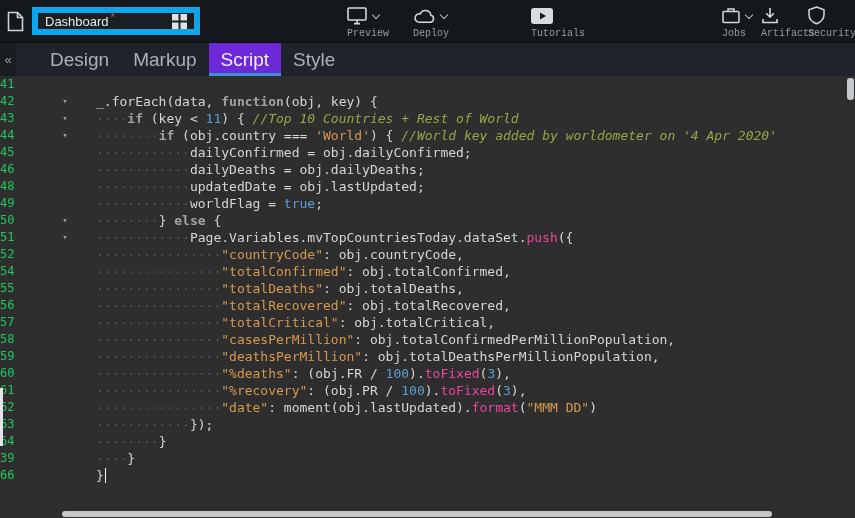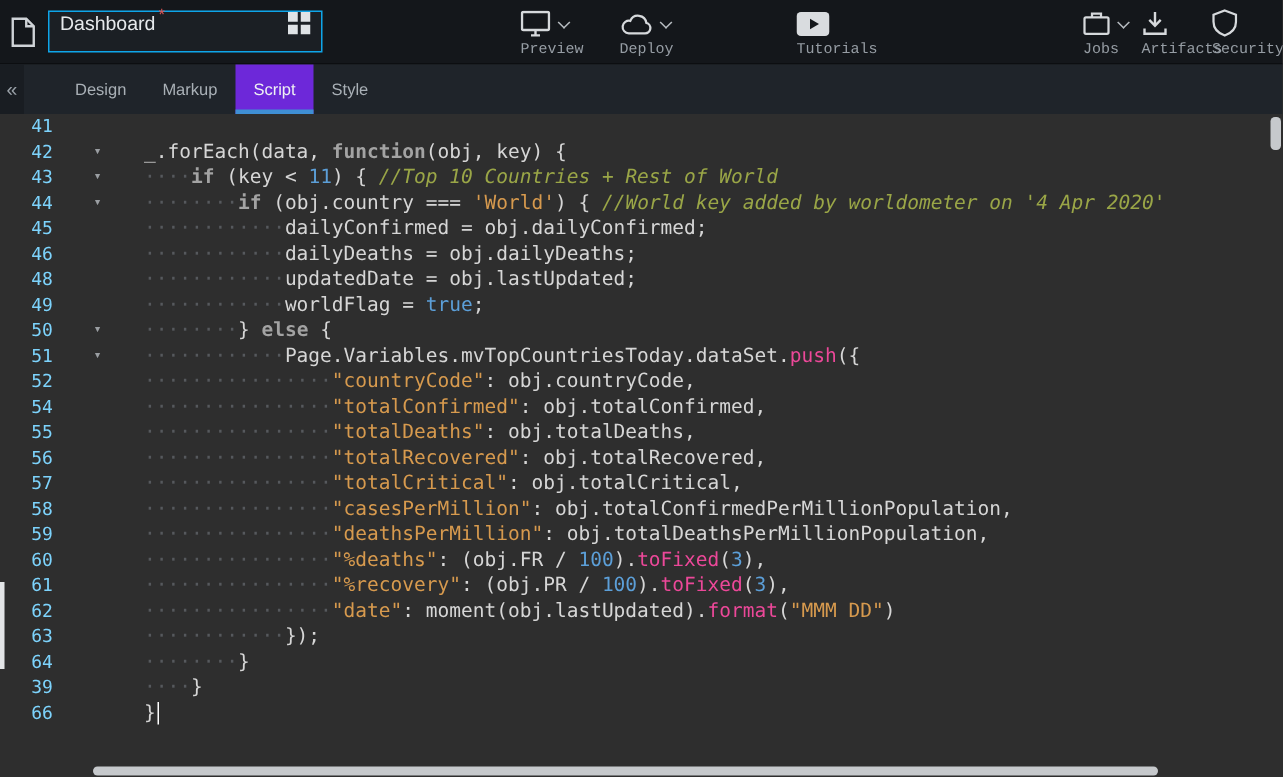--- a/index.html
+++ b/index.html
@@ -5,52 +5,52 @@
   * { box-sizing: border-box; margin: 0; padding: 0; }
   html, body { width: 855px; height: 518px; overflow: hidden; background: #2e2e2e;
                font-family: "Liberation Sans", sans-serif; }
   .app { position: relative; width: 855px; height: 518px; }
 
   
   .header { position: absolute; top: 0; left: 0; right: 0; height: 43px;
             background: #14171b; border-bottom: 1px solid #0c0e11; }
   .page-switcher-wrap { position: absolute; left: 7px; top: 7px; display: flex; align-items: center; gap: 8px; }
   .page-icon { display: inline-flex; }
-  .page-switcher { display: flex; height: 28px; width: 183px;
-                   border: 1px solid #0ea5e9; background: #1b1f24; padding: 0 7px; cursor: pointer; }
+  .page-switcher { display: flex; align-items: center; height: 28px; width: 168px;
+                   border: 6px solid #0ea5e9; background: #1b1f24; padding: 0 7px; cursor: pointer; }
   .page-label { color: #e6e9ec; font-size: 13px; }
   .dirty { color: #e25555; font-size: 11px; margin-left: 2px; position: relative; top: -4px; }
   .grid-btn { margin-left: auto; display: inline-flex; cursor: pointer; }
 
   .hdr-action { position: absolute; top: 6px; display: flex; flex-direction: column;
                 align-items: flex-start; color: #969da4; font-size: 10px; cursor: pointer; font-family: Liberation Mono, monospace; }
   .ic-row { position: relative; height: 19px; display: flex; align-items: center; }
   .chev { position: absolute; right: -12px; top: 6px; width: 6px; height: 6px;
           border-right: 1.5px solid #b8bdc2; border-bottom: 1.5px solid #b8bdc2;
           transform: rotate(45deg); }
   .lbl { margin-top: 3px; white-space: nowrap; }
 
   
   .tabbar { position: absolute; top: 43px; left: 0; right: 0; height: 33px;
             background: #1f242a; display: flex; align-items: stretch; }
   .collapse { width: 16px; background: #191d22; color: #9aa1a8; font-size: 13px;
               display: flex; align-items: center; justify-content: center; cursor: pointer; }
   .tabs { display: flex; margin-left: 22px; }
   .tab { padding: 0 12px; display: flex; align-items: center; color: #a9b0b6;
-         font-size: 11px; cursor: pointer; position: relative; }
+         font-size: 19px; cursor: pointer; position: relative; }
   .tab.active { background: #6d28d9; color: #eef1f3; }
   .tab.active::after { content: ""; position: absolute; left: 0; right: 0; bottom: 0;
                        height: 3px; background: #3f8fd4; }
 
   
   .editor { position: absolute; top: 76px; left: 0; right: 0; bottom: 0; background: #2e2e2e;
             font-family: "DejaVu Sans Mono", monospace; font-size: 13px; line-height: 17px;
             overflow: hidden; }
   .code-row { display: flex; height: 17px; white-space: pre; }
-  .gutter { width: 58px; flex: none; color: #7dd3fc; text-align: center; padding-right: 2px;
+  .gutter { width: 58px; flex: none; color: #22c55e; text-align: left; padding-right: 2px;
             font-size: 12px; }
   .fold { width: 14px; flex: none; color: #9a9ea2; font-size: 9px; text-align: center;
           line-height: 17px; cursor: pointer; }
   .code { margin-left: 24px; color: #d6d6d6; }
   .tok-ws      { color: #56595d; }
   .tok-plain   { color: #d6d6d6; }
   .tok-keyword { color: #a3a3a3; font-weight: bold; }
   .tok-comment { color: #9aa647; font-style: italic; }
   .tok-string  { color: #d79a4e; }
   .tok-number  { color: #5c9fd8; }

